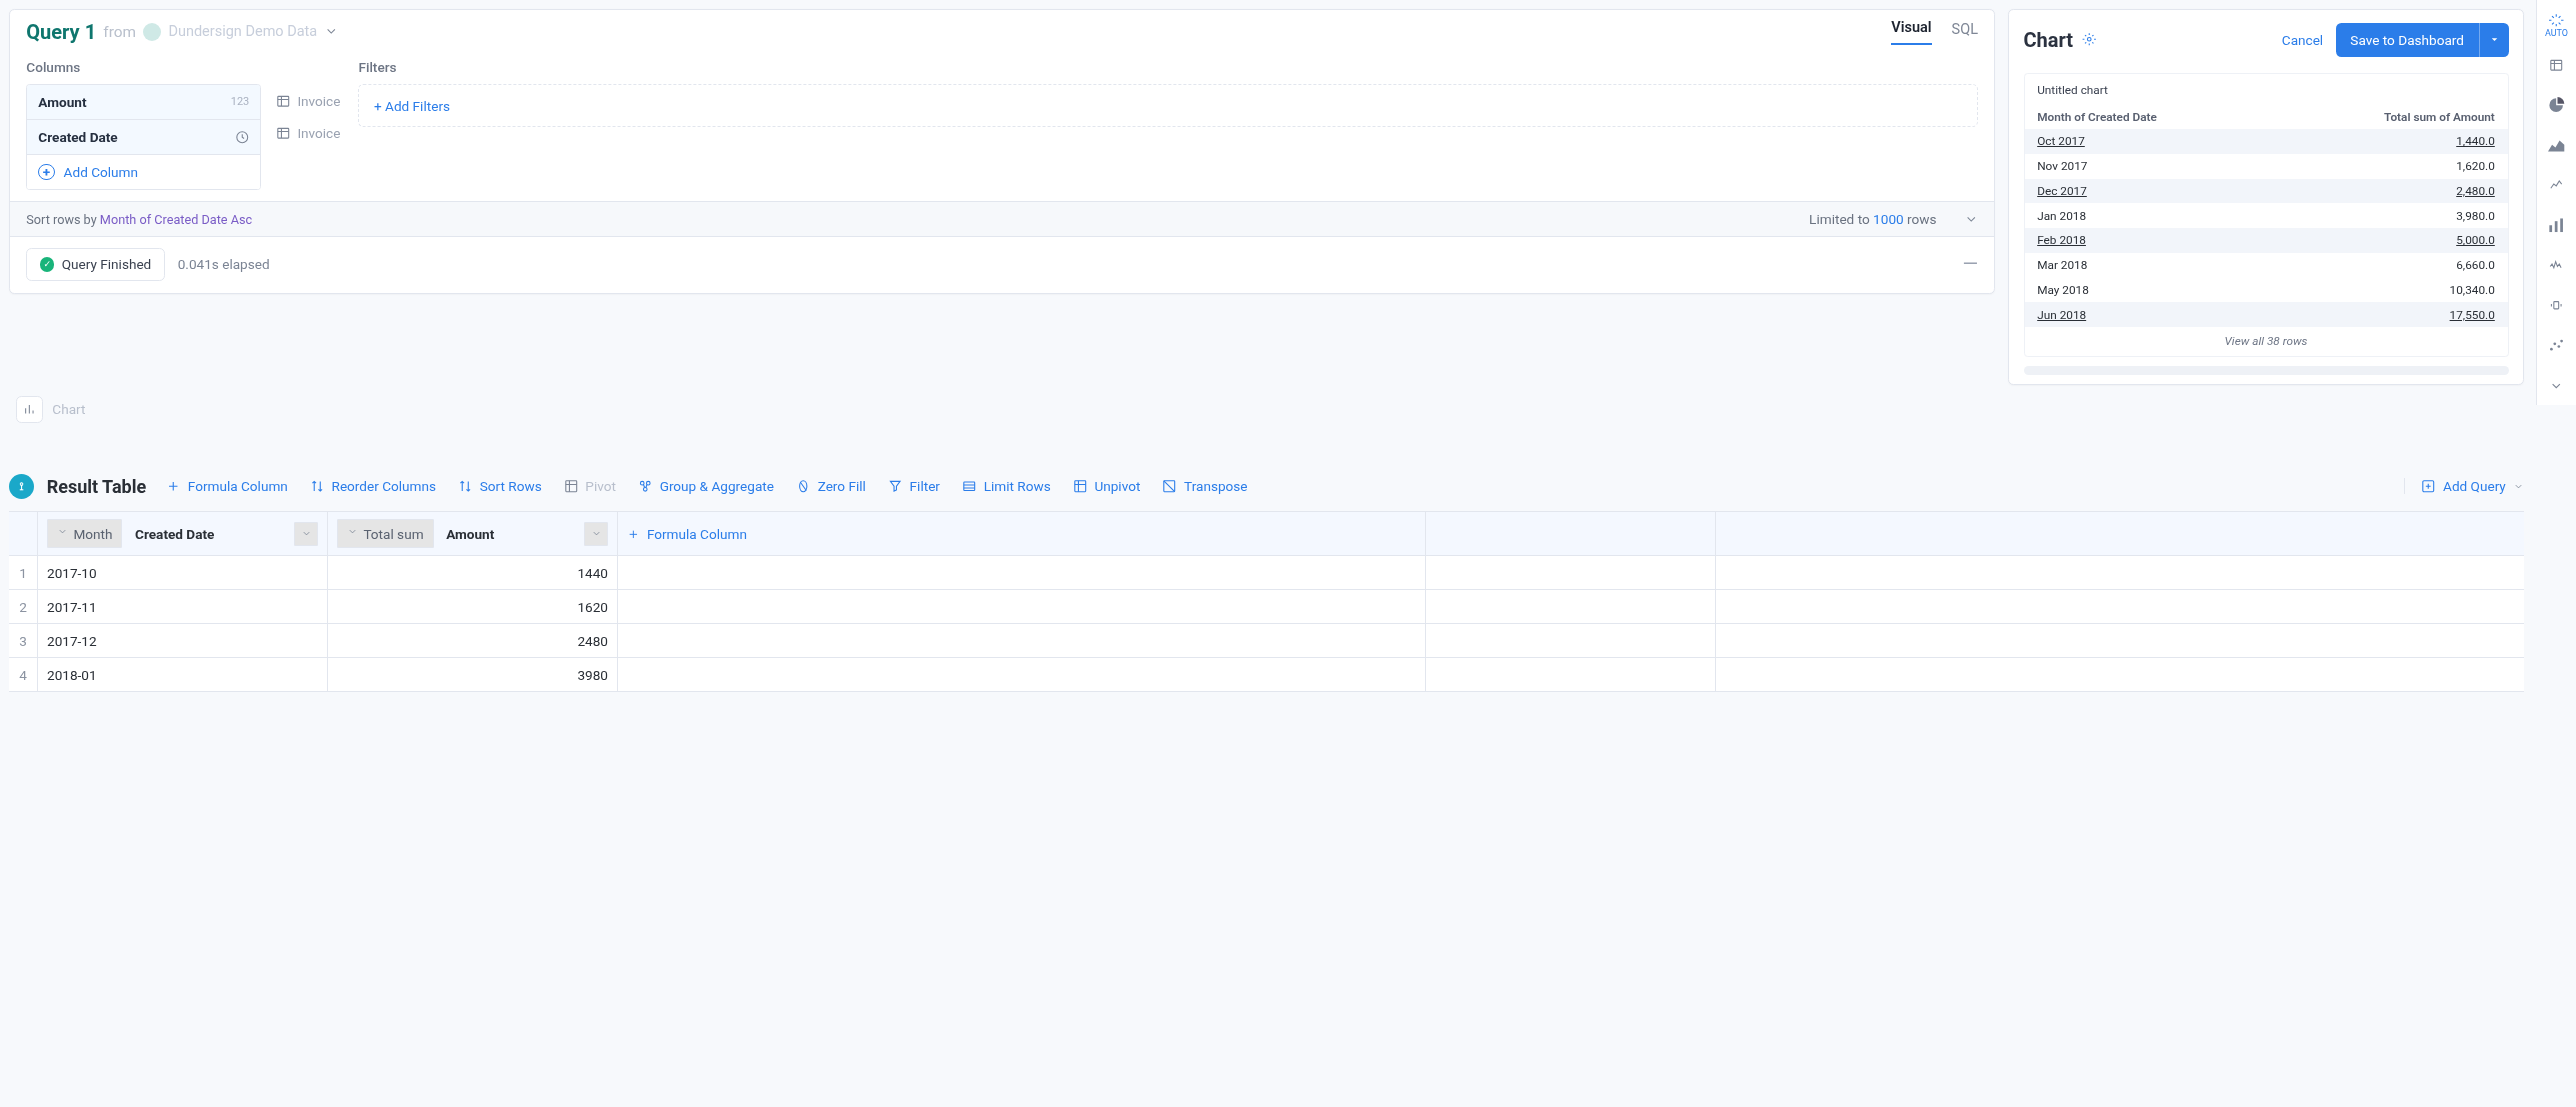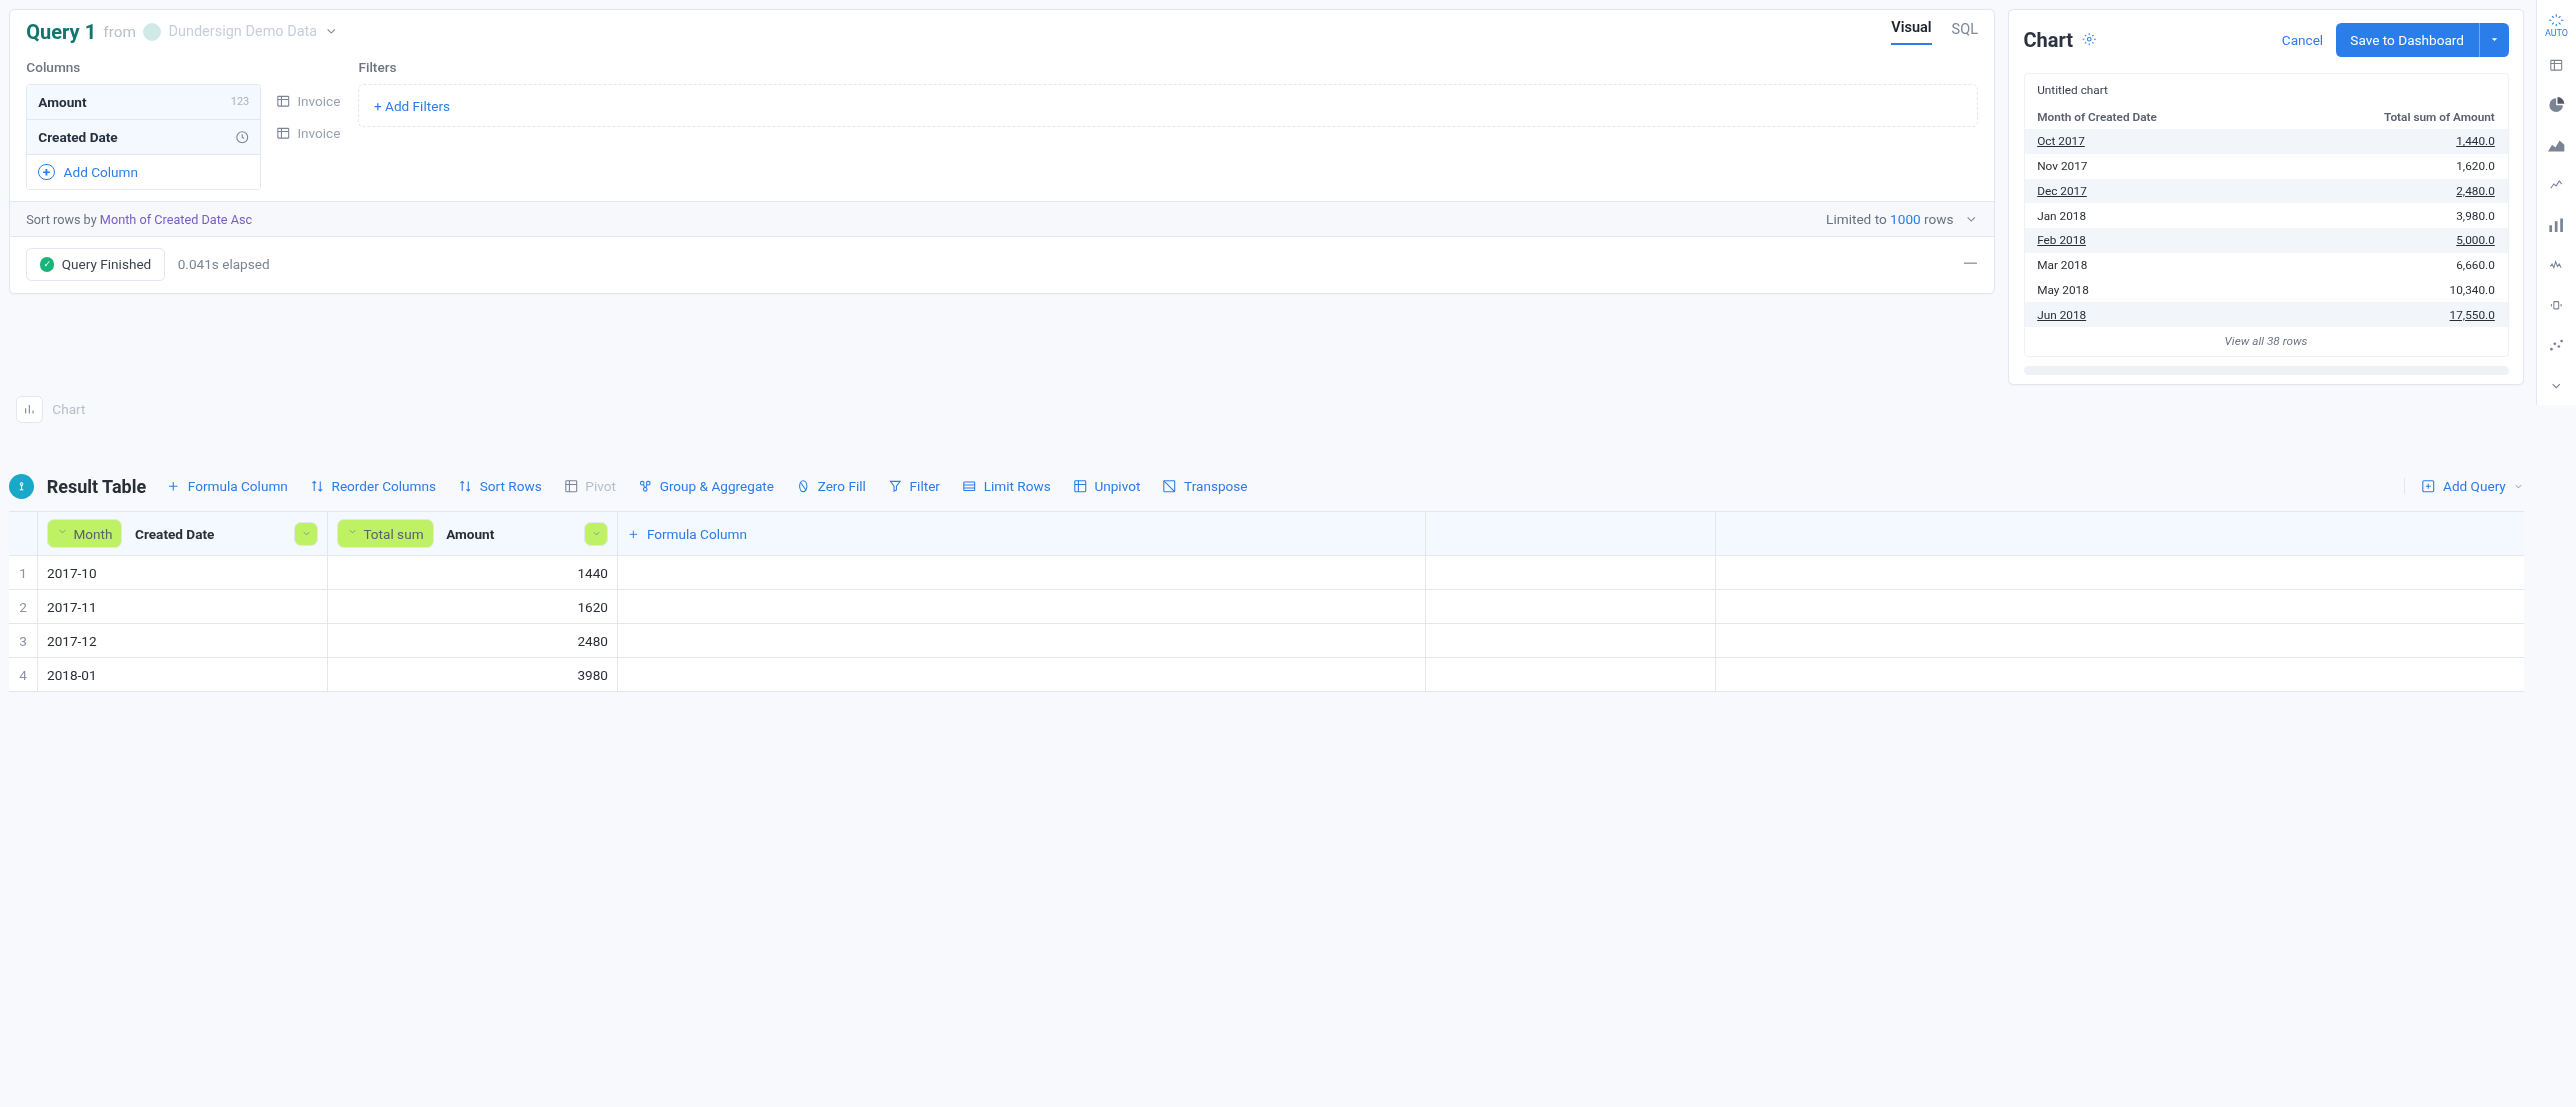--- a/index.html
+++ b/index.html
@@ -50,21 +50,21 @@
   .col-add{display:flex;align-items:center;gap:9px;padding:9px 11px;color:var(--blue);cursor:pointer;background:#fff;}
   .col-add .plus{width:16.3px;height:16.3px;border:1.4px solid var(--blue);border-radius:50%;display:inline-flex;align-items:center;justify-content:center;font-weight:700;}
   .tbl-chips{display:flex;flex-direction:column;gap:16.3px;margin-left:5.4px;color:#9aa2b1;}
   .tbl-chip{display:flex;align-items:center;gap:7.2px;}
 
   .filters-box{border:0.9px dashed var(--line);border-radius:5.4px;padding:12.7px 14.5px;color:var(--blue);cursor:pointer;width:100%;}
 
   .sort-strip{display:flex;align-items:center;justify-content:space-between;background:#f6f8fb;border-top:0.9px solid var(--line);border-bottom:0.9px solid var(--line);padding:9px 16.3px;margin-top:11px;}
   .sort-left{color:#6a7280;font-size:12.7px;}
   .sort-left .purple{color:var(--purple);}
-  .sort-right{display:flex;align-items:center;gap:10px;color:#6a7280;}
+  .sort-right{display:flex;align-items:center;gap:27px;color:#6a7280;}
   .sort-right .blue{color:var(--blue);}
   .caret{width:12.7px;height:12.7px;}
 
   .status-strip{display:flex;align-items:center;gap:12.7px;padding:11px 16.3px 12.7px 16.3px;}
   .status-pill{display:inline-flex;align-items:center;gap:7.2px;border:0.9px solid var(--line);border-radius:5.4px;padding:7.2px 12.7px;color:#3b4250;}
   .status-pill .dot{width:14.5px;height:14.5px;border-radius:50%;background:var(--badge-green);display:inline-flex;align-items:center;justify-content:center;color:#fff;font-size:9px;}
   .elapsed{color:#7b8494;}
   .collapse{margin-left:auto;color:#9aa2b1;font-size:20px;cursor:pointer;}
 
   .chart-chip{display:flex;align-items:center;gap:9px;margin:11px 0 0 16.3px;color:#b8bfcc;}
@@ -94,21 +94,21 @@
   .rt-logo{width:25px;height:25px;border-radius:50%;background:#1aa8c9;display:inline-flex;align-items:center;justify-content:center;color:#fff;font-size:11px;font-weight:700;}
   .rt-title{font-size:18px;font-weight:700;margin-right:7.2px;}
   .rt-actions{display:flex;align-items:center;gap:22px;flex:1;}
   .rt-a{display:inline-flex;align-items:center;gap:7.2px;color:var(--blue);cursor:pointer;font-size:13.6px;white-space:nowrap;}
   .rt-a.disabled{color:#b8bfcc;cursor:default;}
   .rt-add{margin-left:auto;border-left:0.9px solid var(--line);padding-left:16.3px;}
 
   .rt-grid{margin-top:12.7px;border-top:0.9px solid var(--line);}
   .rt-head{display:grid;grid-template-columns:29px 290px 290px 1fr 290px 1fr;align-items:stretch;background:#f4f8ff;border-bottom:0.9px solid var(--line);}
   .rt-head .cell{display:flex;align-items:center;gap:7.2px;padding:7.2px 9px;border-right:0.9px solid var(--line);min-height:40px;}
-  .rt-head .pill{display:inline-flex;align-items:flex-start;gap:5.4px;border:0.9px solid var(--line);border-radius:7px;padding:5.4px 9px;background:#bef264;cursor:pointer;color:#5a6270;}
+  .rt-head .pill{display:inline-flex;align-items:flex-start;gap:5.4px;border:0.9px solid var(--line);border-radius:1px;padding:5.4px 9px;background:#e5e5e5;cursor:pointer;color:#5a6270;}
   .rt-head .colname{font-weight:700;margin-left:5.4px;}
   .rt-head .endcaret{margin-left:auto;}
   .rt-head .endcaret .pill{padding:5.4px 5.4px;}
   .rt-head .formula{color:var(--blue);justify-content:flex-start;}
   .rt-head .cell:first-child{justify-content:center;color:#9aa2b1;}
 
   .rt-row{display:grid;grid-template-columns:29px 290px 290px 1fr 290px 1fr;align-items:stretch;background:#fff;border-bottom:0.9px solid var(--line);}
   .rt-row .cell{padding:7.2px 9px;border-right:0.9px solid var(--line);min-height:33px;display:flex;align-items:center;}
   .rt-row .num{justify-content:flex-end;}
   .idx{justify-content:center;color:#8b93a1;}

